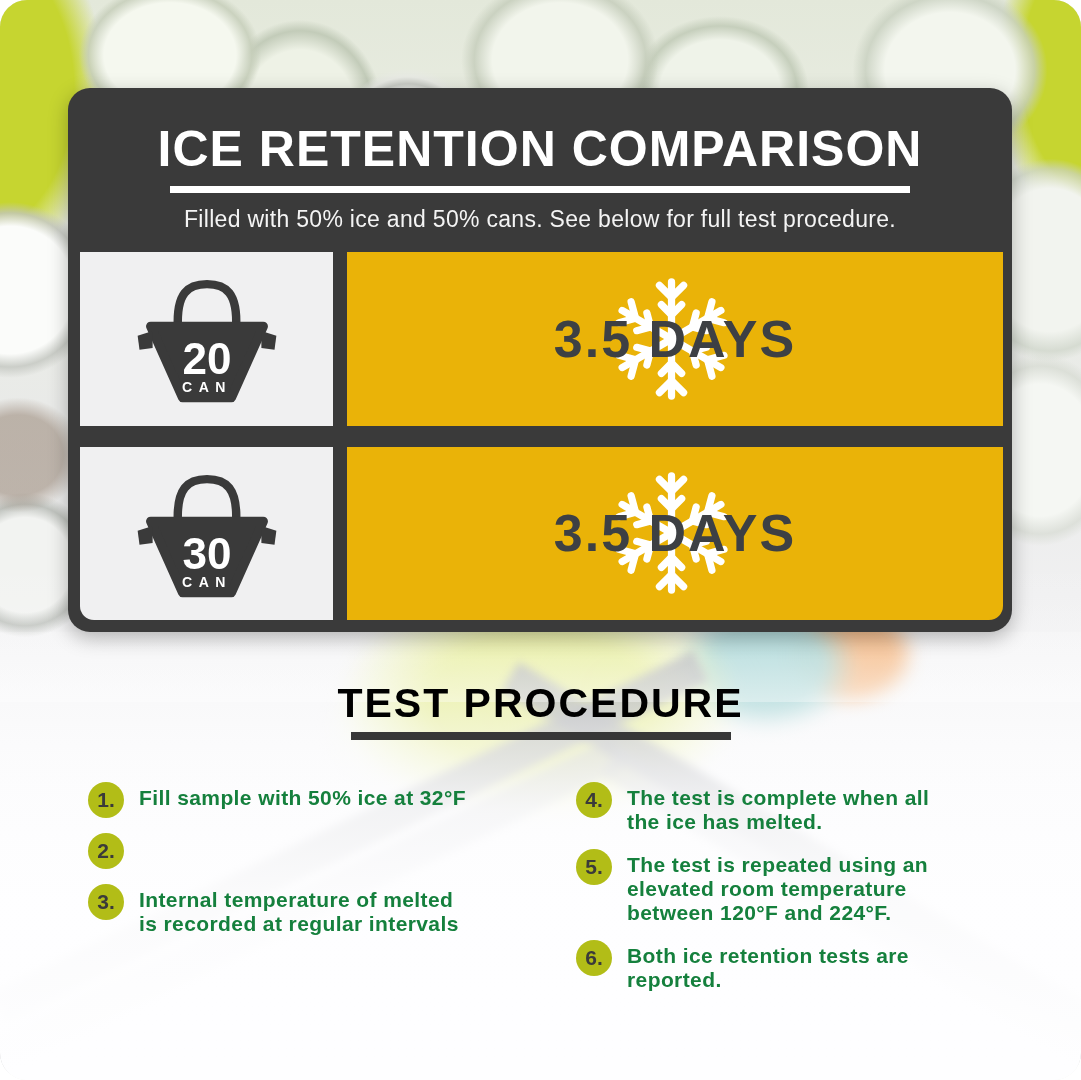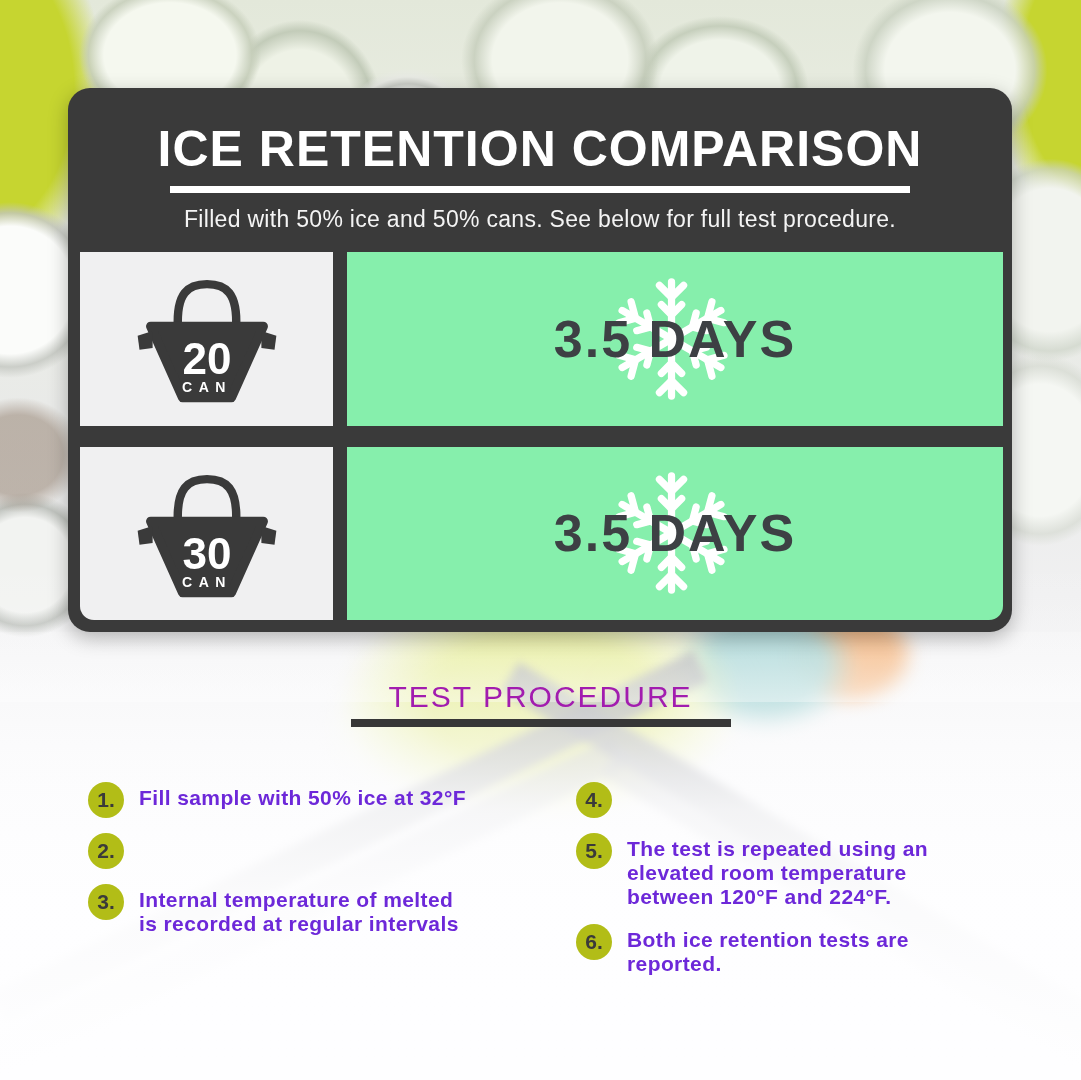--- a/index.html
+++ b/index.html
@@ -1,17 +1,17 @@
 <!DOCTYPE html>
 <html><head>
 <meta charset="utf-8">
 <style>
   html,body{margin:0;padding:0;}
   body{font-family:"Liberation Sans", sans-serif;}
-  #canvas{position:relative;width:1081px;height:1080px;overflow:hidden;background:#eef0ea;}
+  #canvas{position:relative;width:1081px;height:1080px;overflow:hidden;background:#eef0ea;border-radius:27px;}
 
   
   .bg-base{position:absolute;inset:0;
     background:linear-gradient(180deg,#e3e8da 0%,#ecefe6 20%,#e9eae8 38%,#f0f0f1 55%,#fafafb 75%,#fdfdfe 100%);}
   .bg-ice{position:absolute;left:0;top:0;width:1081px;height:640px;
     background:
       radial-gradient(95px 85px at 408px 128px,#fdfdfd 0 38%,#c9ccc6 52%,#e8eae4 60%,rgba(232,234,228,0) 70%),
       radial-gradient(80px 70px at 850px 150px,#f4f5f2 0 40%,#c2c6c0 55%,rgba(226,228,222,0) 70%),
       radial-gradient(120px 95px at 170px 55px,#f5f8ef 0 55%,rgba(198,206,186,.85) 68%,rgba(198,206,186,0) 76%),
       radial-gradient(110px 120px at 300px 110px,#eef2e6 0 50%,rgba(186,196,176,.8) 66%,rgba(186,196,176,0) 75%),
@@ -47,37 +47,37 @@
     border-radius:22px;box-shadow:0 6px 20px rgba(0,0,0,.28);z-index:3;}
   .card-header{padding-top:35px;text-align:center;}
   .card-title{font-size:50px;font-weight:bold;color:#ffffff;letter-spacing:1px;line-height:1.06;}
   .title-rule{width:740px;height:7px;background:#ffffff;margin:10px auto 0;}
   .card-subtitle{margin-top:13px;font-size:23px;color:#f4f4f4;letter-spacing:.3px;}
 
   .rows{position:absolute;left:12px;right:9px;top:164px;bottom:12px;display:flex;flex-direction:column;gap:21px;}
   .row{flex:1;display:flex;gap:14px;}
   .cell-capacity{width:253px;background:#f0f0f1;display:flex;align-items:center;justify-content:center;}
   .row:last-child .cell-capacity{border-bottom-left-radius:14px;}
-  .cell-duration{flex:1;background:#86efac;position:relative;display:flex;align-items:center;justify-content:center;overflow:hidden;}
+  .cell-duration{flex:1;background:#eab308;position:relative;display:flex;align-items:center;justify-content:center;overflow:hidden;}
   .row:last-child .cell-duration{border-bottom-right-radius:14px;}
   .snowflake{position:absolute;left:50%;top:50%;transform:translate(-53%,-50%);z-index:1;}
   .duration-text{position:relative;z-index:2;font-size:52px;font-weight:bold;color:#3d4044;letter-spacing:2px;}
 
   
   .procedure-head{position:absolute;left:0;top:680px;width:1081px;text-align:center;z-index:3;}
-  .procedure-title{font-size:30px;font-weight:normal;color:#a21caf;letter-spacing:2px;}
+  .procedure-title{font-size:41px;font-weight:bold;color:#000000;letter-spacing:2px;}
   .procedure-rule{width:380px;height:8px;background:#373737;margin:5px auto 0;}
 
   .steps{position:absolute;z-index:3;}
   .steps-left{left:88px;top:782px;width:460px;}
   .steps-right{left:576px;top:782px;width:470px;}
   .step{display:flex;margin-bottom:15px;}
   .step-num{flex:0 0 36px;width:36px;height:36px;border-radius:50%;background:#b2bd17;color:#3a3a3a;
     font-weight:bold;font-size:21px;display:flex;align-items:center;justify-content:center;margin-right:15px;}
-  .step-text{font-size:21px;font-weight:bold;color:#6d28d9;line-height:24px;letter-spacing:.4px;
+  .step-text{font-size:21px;font-weight:bold;color:#15803d;line-height:24px;letter-spacing:.4px;
     padding-top:4px;white-space:pre-line;}
 </style>
 </head>
 <body>
 
 <div id="canvas">
 
   <div class="bg-base"></div>
   <div class="bg-ice"></div>
   <div class="bg-scene"></div>
@@ -176,20 +176,22 @@
     <div class="step">
       <div class="step-num">3.</div>
       <div class="step-text">Internal temperature of melted
 is recorded at regular intervals</div>
     </div>
   </div>
 
   <div class="steps steps-right">
     <div class="step">
       <div class="step-num">4.</div>
+      <div class="step-text">The test is complete when all
+the ice has melted.</div>
     </div>
     <div class="step">
       <div class="step-num">5.</div>
       <div class="step-text">The test is repeated using an
 elevated room temperature
 between 120°F and 224°F.</div>
     </div>
     <div class="step">
       <div class="step-num">6.</div>
       <div class="step-text">Both ice retention tests are

